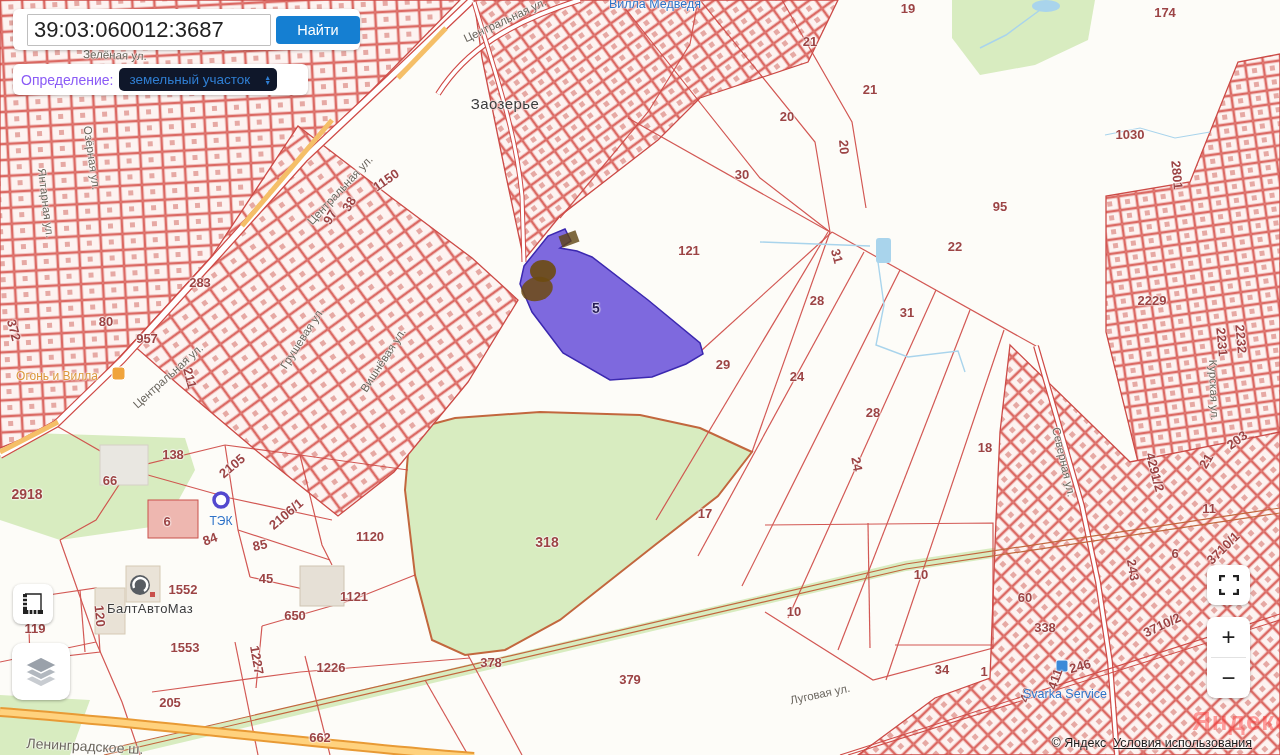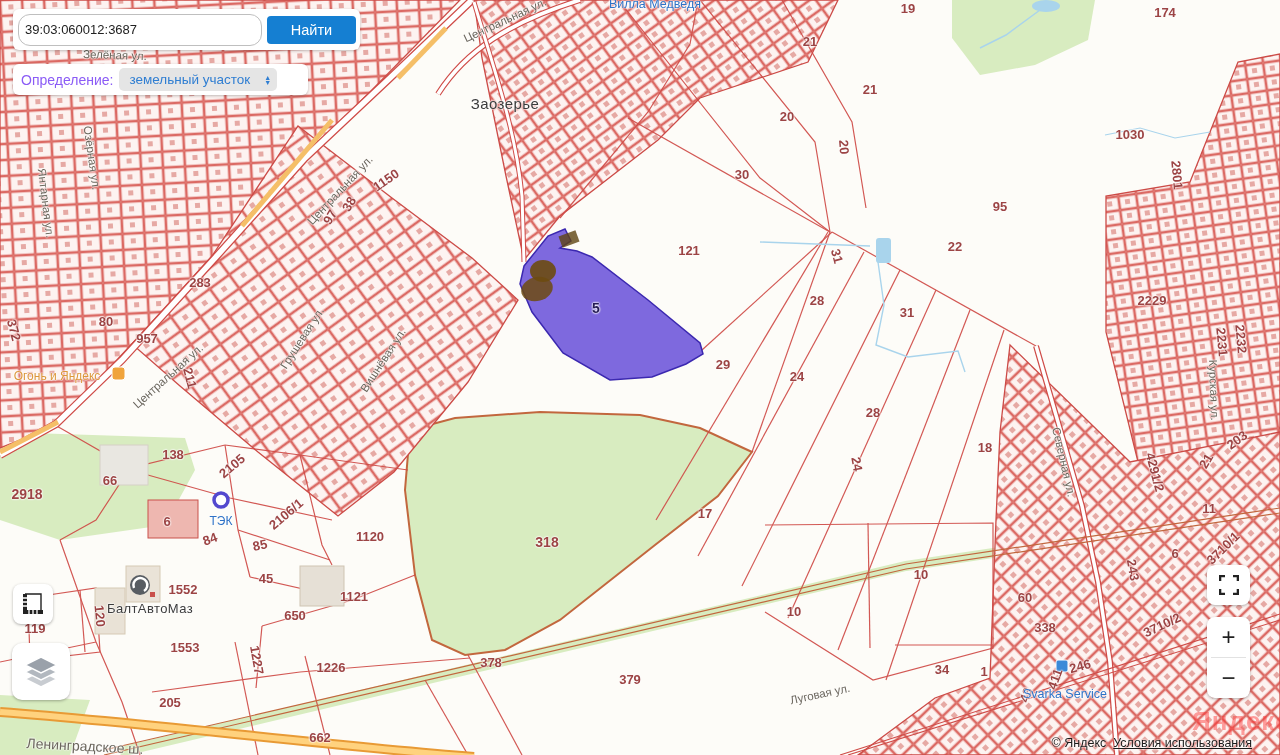--- a/index.html
+++ b/index.html
@@ -12,27 +12,27 @@
       font-size:13px;font-weight:700;color:#9c4444;
       text-shadow:0 0 2px #fff,0 0 2px #fff,0 0 2px #fff;}
   .ml.s{font-weight:400;font-size:11.5px;color:#6b665c;}
   .ml.pl{font-weight:400;font-size:15px;color:#3c3c3c;letter-spacing:.4px;}
   .ml.pb{font-weight:400;font-size:12.5px;color:#2e72c6;}
   .ml.po{font-weight:400;font-size:12px;color:#dc973b;}
   .ml.sel{font-weight:700;font-size:14px;color:#231a55;}
   
   .panel{position:absolute;background:#fff;border-radius:6px;box-shadow:0 1px 3px rgba(0,0,0,.25);}
   #search-panel{left:13px;top:9px;width:347px;height:41px;display:flex;align-items:center;padding:0;}
-  #search-input{margin-left:5px;width:230px;height:30px;border:1px solid #bfbfbf;border-radius:12px;
-      font-size:13px;color:#222;padding:0 6px;font-family:"Liberation Sans",sans-serif;}
+  #search-input{margin-left:14px;width:230px;height:30px;border:1px solid #bfbfbf;border-radius:1px;
+      font-size:22px;color:#222;padding:0 6px;font-family:"Liberation Sans",sans-serif;}
   #find-btn{margin-left:5px;width:89px;height:28px;background:#157fd2;color:#fff;border:none;
       border-radius:4px;font-size:14.5px;cursor:pointer;font-family:"Liberation Sans",sans-serif;}
   #def-panel{left:13px;top:64px;width:295px;height:31px;display:flex;align-items:center;}
   #def-label{margin-left:8px;font-size:14px;color:#8b5cf6;}
-  #def-select{margin-left:6px;height:23px;background:#e5e5e5;border-radius:5px;display:flex;
+  #def-select{margin-left:6px;height:23px;background:#0f172a;border-radius:5px;display:flex;
       align-items:center;padding:0 6px 0 10px;cursor:pointer;}
   #def-value{font-size:13.5px;color:#2f7ed2;}
   #def-chev{display:flex;flex-direction:column;margin-left:14px;color:#2f7ed2;font-size:7px;line-height:5px;}
   
   .mapbtn{position:absolute;background:#fff;border:none;border-radius:8px;
       box-shadow:0 1px 3px rgba(0,0,0,.3);cursor:pointer;display:flex;align-items:center;justify-content:center;}
   #ruler-btn{left:13px;top:584px;width:40px;height:40px;}
   #layers-btn{left:12px;top:643px;width:58px;height:57px;border-radius:10px;}
   #fullscreen-btn{left:1207px;top:565px;width:43px;height:40px;}
   #zoom-panel{position:absolute;left:1207px;top:617px;width:43px;height:81px;background:#fff;
@@ -290,21 +290,21 @@
       <span class="ml s" style="left: 383px; top: 360px; transform: translate(-50%, -50%) rotate(-57deg);">Вишнёвая ул.</span>
       <span class="ml s" style="left: 1064px; top: 462px; transform: translate(-50%, -50%) rotate(77deg);">Северная ул.</span>
       <span class="ml s" style="left: 1214px; top: 390px; transform: translate(-50%, -50%) rotate(88deg);">Курская ул.</span>
       <span class="ml s" style="left: 820px; top: 694px; transform: translate(-50%, -50%) rotate(-12deg);">Луговая ул.</span>
       <span class="ml s" style="left: 85px; top: 746px; font-size: 14px; transform: translate(-50%, -50%) rotate(3deg);">Ленинградское ш.</span>
       <span class="ml pl" style="left: 505px; top: 103px; transform: translate(-50%, -50%);">Заозерье</span>
       <span class="ml pl" style="left: 150px; top: 608px; font-size: 13px; transform: translate(-50%, -50%);">БалтАвтоМаз</span>
       <span class="ml pb" style="left: 655px; top: 4px; transform: translate(-50%, -50%);">Вилла Медведя</span>
       <span class="ml pb" style="left: 221px; top: 521px; font-size: 12px; transform: translate(-50%, -50%);">ТЭК</span>
       <span class="ml pb" style="left: 1065px; top: 694px; transform: translate(-50%, -50%);">Svarka Service</span>
-      <span class="ml po" style="left: 57px; top: 376px; transform: translate(-50%, -50%);">Огонь и Яндекс</span>
+      <span class="ml po" style="left: 57px; top: 376px; transform: translate(-50%, -50%);">Огонь и Вилла</span>
     </div>
 
   <div class="panel" id="search-panel">
     <input id="search-input" type="text" value="39:03:060012:3687" style="">
     <button id="find-btn">Найти</button>
   </div>
 
   <div class="panel" id="def-panel">
     <span id="def-label">Определение:</span>
     <div id="def-select">

